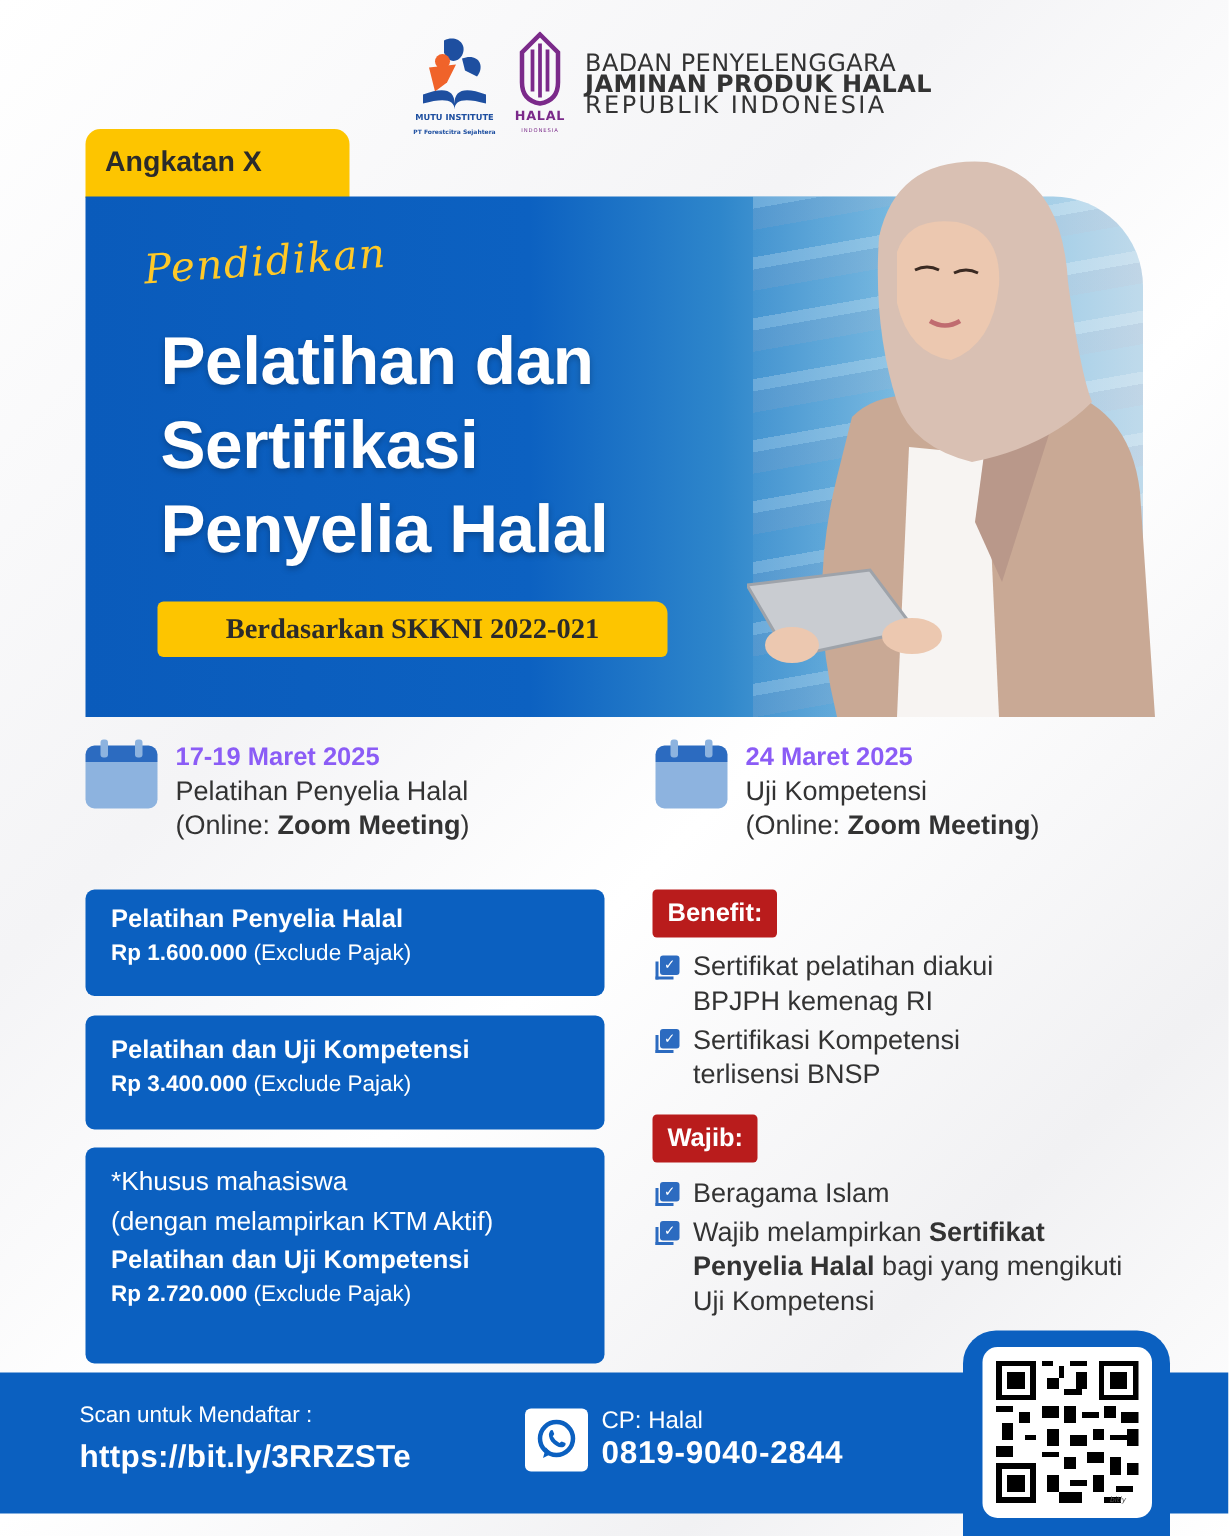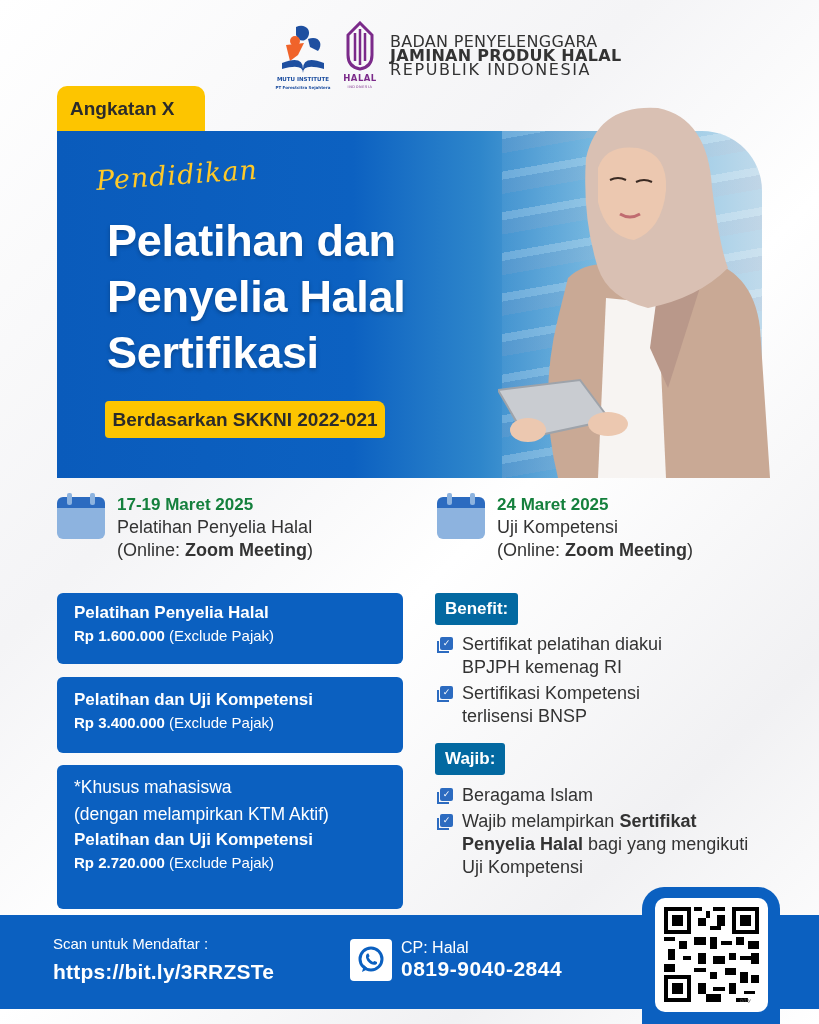--- a/index.html
+++ b/index.html
@@ -19,50 +19,50 @@
     .mutu-logo .sub { position: absolute; bottom: 1px; left: 0; width: 58px; text-align: center; font-size: 4px; font-weight: bold; color: #1e4fa0; }
     .halal-logo { width: 36px; height: 70px; position: relative; }
     .halal-logo .word { position: absolute; bottom: 8px; left: 0; width: 36px; text-align: center; font-size: 8.5px; font-weight: bold; color: #7b2a8a; letter-spacing: 0.5px; margin-top: 12px; }
     .halal-logo .sub { position: absolute; bottom: 2px; left: 0; width: 36px; text-align: center; font-size: 3.5px; color: #7b2a8a; letter-spacing: 0.6px; }
     .bpjph { display: flex; flex-direction: column; line-height: 14px; margin-left: 2px; }
     .bpjph span { font-size: 16px; color: #333; letter-spacing: 0.3px; }
     .bpjph .b { font-weight: bold; }
     .bpjph .r { letter-spacing: 1.6px; }
 
     
-    .angkatan { left: 57px; top: 86px; width: 148px; height: 46px; background: #fdc500; border-radius: 10px 10px 0 0; display: flex; align-items: center; padding-left: 13px; font-family: "Liberation Sans", sans-serif; font-weight: bold; font-size: 19px; color: #2b2b2b; }
+    .angkatan { left: 57px; top: 86px; width: 176px; height: 46px; background: #fdc500; border-radius: 10px 10px 0 0; display: flex; align-items: center; padding-left: 13px; font-family: "Liberation Sans", sans-serif; font-weight: bold; font-size: 19px; color: #2b2b2b; }
 
     
     .hero { left: 57px; top: 131px; width: 705px; height: 347px; background: linear-gradient(90deg, #0a5bbb 0%, #0c61c1 42%, #2e86cb 60%, #7fbfe2 80%, #bcd8ea 100%); border-radius: 0 60px 0 0; overflow: hidden; }
     .hero .shelves { position: absolute; right: 0; top: 0; width: 260px; height: 100%; background: repeating-linear-gradient(170deg, rgba(255,255,255,0.25) 0 8px, rgba(220,200,210,0.15) 8px 22px, rgba(255,255,255,0.05) 22px 40px); }
     .pretitle { left: 96px; top: 165px; font-family: "DejaVu Serif", serif; font-style: italic; font-size: 27px; color: #ffc928; transform: rotate(-4deg); transform-origin: left center; letter-spacing: 1px; }
     .title { left: 107px; top: 213px; width: 420px; font-family: "Liberation Sans", sans-serif; font-weight: bold; font-size: 45px; line-height: 56px; color: #ffffff; text-shadow: 0 2px 4px rgba(0,0,0,0.25); letter-spacing: -0.3px; }
-    .skkni { left: 105px; top: 401px; width: 280px; height: 37px; background: #fdc500; border-radius: 4px 8px 4px 4px; display: flex; align-items: center; justify-content: center; font-family: Liberation Sans, sans-serif; font-weight: bold; font-size: 19px; color: #2b2b2b; }
+    .skkni { left: 105px; top: 401px; width: 340px; height: 37px; background: #fdc500; border-radius: 4px 8px 4px 4px; display: flex; align-items: center; justify-content: center; font-family: Liberation Serif, serif; font-weight: bold; font-size: 19px; color: #2b2b2b; }
 
     
     .woman { left: 498px; top: 98px; width: 282px; height: 380px; }
 
     
     .sched { display: flex; gap: 12px; }
     .cal { width: 48px; height: 46px; position: relative; flex-shrink: 0; }
     .cal .body { position: absolute; left: 0; top: 4px; width: 48px; height: 42px; border-radius: 6px; background: linear-gradient(#2c6bc0 0 11px, #8db3df 11px 100%); }
     .cal .ring { position: absolute; top: 0; width: 5px; height: 12px; background: #8db3df; border-radius: 2px; }
     .sched-text { font-family: "Liberation Sans", sans-serif; font-size: 18px; line-height: 23px; color: #333; }
-    .sched-text .date { font-weight: bold; font-size: 17px; color: #15803d; }
+    .sched-text .date { font-weight: bold; font-size: 17px; color: #8b5cf6; }
     .sched-text b { font-weight: bold; }
 
     
     .pcard { left: 57px; width: 346px; background: #0b60c0; border-radius: 6px; color: #fff; font-family: "Liberation Sans", sans-serif; padding: 8px 17px; }
     .pcard .t { font-weight: bold; font-size: 17px; line-height: 24px; }
     .pcard .p { font-size: 15px; line-height: 22px; }
     .pcard .p b { font-weight: bold; }
     .pcard .n { font-size: 17.5px; line-height: 27px; }
 
     
-    .tag { left: 435px; height: 32px; padding: 0 10px; background: #0369a1; border-radius: 3px; color: #fff; font-family: "Liberation Sans", sans-serif; font-weight: bold; font-size: 17px; display: flex; align-items: center; }
+    .tag { left: 435px; height: 32px; padding: 0 10px; background: #b91c1c; border-radius: 3px; color: #fff; font-family: "Liberation Sans", sans-serif; font-weight: bold; font-size: 17px; display: flex; align-items: center; }
     .list { left: 437px; width: 330px; font-family: "Liberation Sans", sans-serif; font-size: 18px; line-height: 23px; color: #333; }
     .list .li { display: flex; gap: 8px; margin-bottom: 3px; }
     .list .li b { font-weight: bold; }
     .chk { width: 17px; height: 17px; position: relative; flex-shrink: 0; margin-top: 4px; }
     .chk .back { position: absolute; left: 0; top: 4px; width: 12px; height: 12px; border-left: 2px solid #2c6bc0; border-bottom: 2px solid #2c6bc0; }
     .chk .front { position: absolute; left: 3px; top: 0; width: 13px; height: 13px; background: #2c6bc0; border-radius: 2px; color: #fff; font-size: 9px; line-height: 13px; text-align: center; }
 
     
     .footer { left: 0; top: 915px; width: 819px; height: 94px; background: #0b60c0; }
     .scan-label { left: 53px; top: 935px; font-family: "Liberation Sans", sans-serif; font-size: 15px; color: #fff; }
@@ -127,22 +127,22 @@
 
   <path d="M0 292 L82 282 L112 322 L28 340 Z" fill="#c9ccd1" stroke="#9ea3aa" stroke-width="2"></path>
 
   <ellipse cx="30" cy="332" rx="18" ry="12" fill="#ecc8b0"></ellipse>
   <ellipse cx="110" cy="326" rx="20" ry="12" fill="#ecc8b0"></ellipse>
 </svg>
 
 <div class="abs pretitle">Pendidikan</div>
 <div class="abs title">
   <div>Pelatihan dan</div>
+  <div>Sertifikasi</div>
   <div>Penyelia Halal</div>
-  <div>Sertifikasi</div>
 </div>
 <div class="abs skkni">Berdasarkan SKKNI 2022-021</div>
 
 <div class="abs sched" style="left:57px; top:493px;">
   <div class="cal">
     <div class="body"></div>
     <div class="ring" style="left:10px;"></div>
     <div class="ring" style="left:33px;"></div>
   </div>
   <div class="sched-text">

